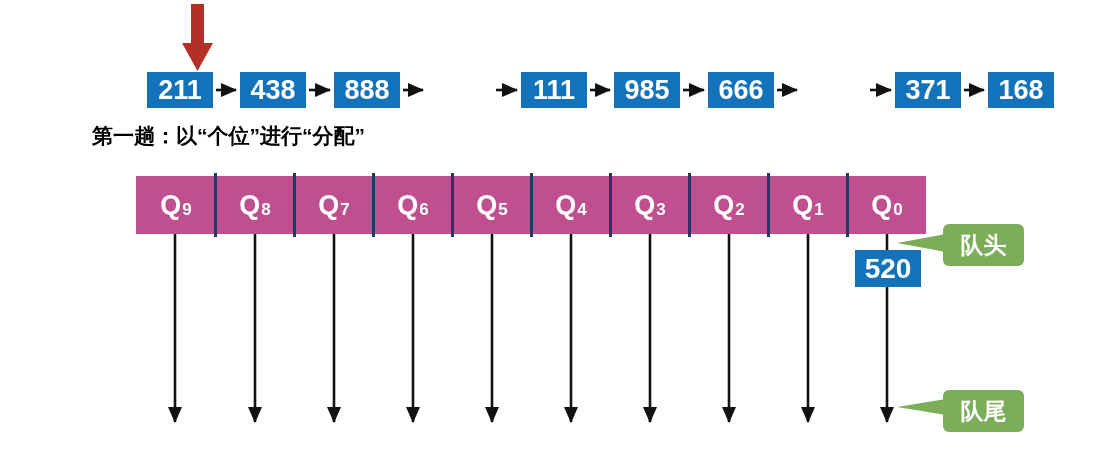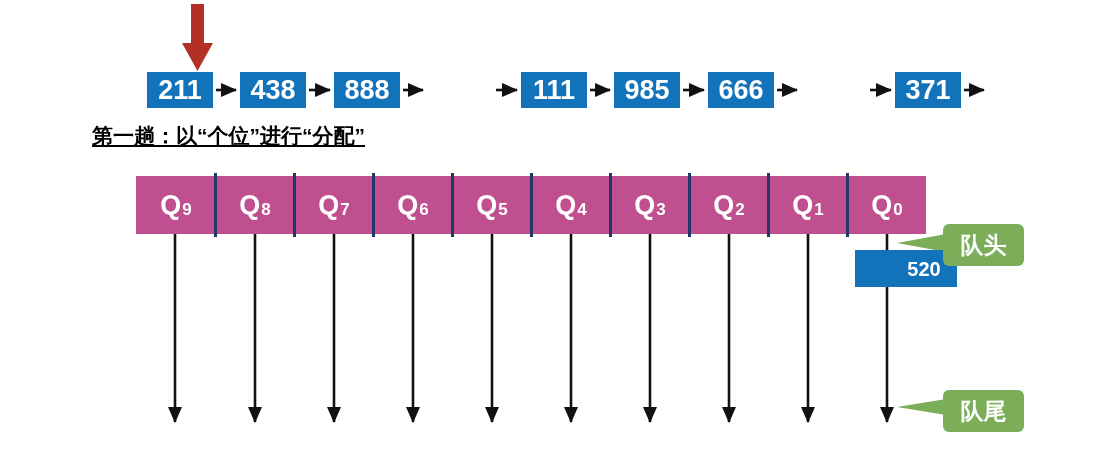--- a/index.html
+++ b/index.html
@@ -10,42 +10,42 @@
   
   .chain-box{
     position:absolute;top:72px;width:66px;height:36px;
     background:#1273BA;color:#fff;font-weight:bold;font-size:27px;
     display:flex;align-items:center;justify-content:center;line-height:1;
   }
 
   
   .caption{
     position:absolute;left:92px;top:122px;
-    font-size:21px;font-weight:bold;color:#000;white-space:nowrap;text-decoration:underline;
+    font-size:21px;font-weight:bold;color:#000;white-space:nowrap;
   }
 
   
   .queue-bar{
     position:absolute;left:136px;top:176px;width:790px;height:58px;
     background:#BF4F8F;display:flex;
   }
   .queue-cell{
     width:79px;height:58px;display:flex;align-items:center;justify-content:center;
     color:#fff;font-weight:bold;font-size:27px;line-height:1;
   }
   .queue-cell sub{font-size:17px;line-height:1;position:relative;bottom:-4px;left:1px;}
   .queue-divider{
     position:absolute;top:-3px;width:3px;height:64px;background:#203864;
   }
 
   
   .value-box{
     position:absolute;left:855px;top:250px;width:66px;height:37px;
-    background:#1273BA;color:#fff;font-weight:bold;font-size:20px;
-    display:flex;align-items:center;justify-content:center;line-height:1;padding-left:36px;
+    background:#1273BA;color:#fff;font-weight:bold;font-size:28px;
+    display:flex;align-items:center;justify-content:center;line-height:1;
   }
 
   
   .callout{
     position:absolute;left:943px;width:81px;height:42px;border-radius:6px;
     background:#7CAD58;color:#fff;font-weight:bold;font-size:23px;
     display:flex;align-items:center;justify-content:center;line-height:1;
   }
   .callout.head{top:224px;}
   .callout.tail{top:390px;}
@@ -93,20 +93,21 @@
     <polygon points="946,399 897,407 946,415" fill="#7CAD58"></polygon>
   </svg>
 
   <div class="chain-box" style="left:147px">211</div>
   <div class="chain-box" style="left:240px">438</div>
   <div class="chain-box" style="left:334px">888</div>
   <div class="chain-box" style="left:521px">111</div>
   <div class="chain-box" style="left:614px">985</div>
   <div class="chain-box" style="left:708px">666</div>
   <div class="chain-box" style="left:895px">371</div>
+  <div class="chain-box" style="left:988px">168</div>
 
   <div class="caption">第一趟：以“个位”进行“分配”</div>
 
   <div class="queue-bar">
     <div class="queue-cell">
         <span>Q</span>
         <sub>9</sub>
       </div>
     <div class="queue-cell">
         <span>Q</span>

